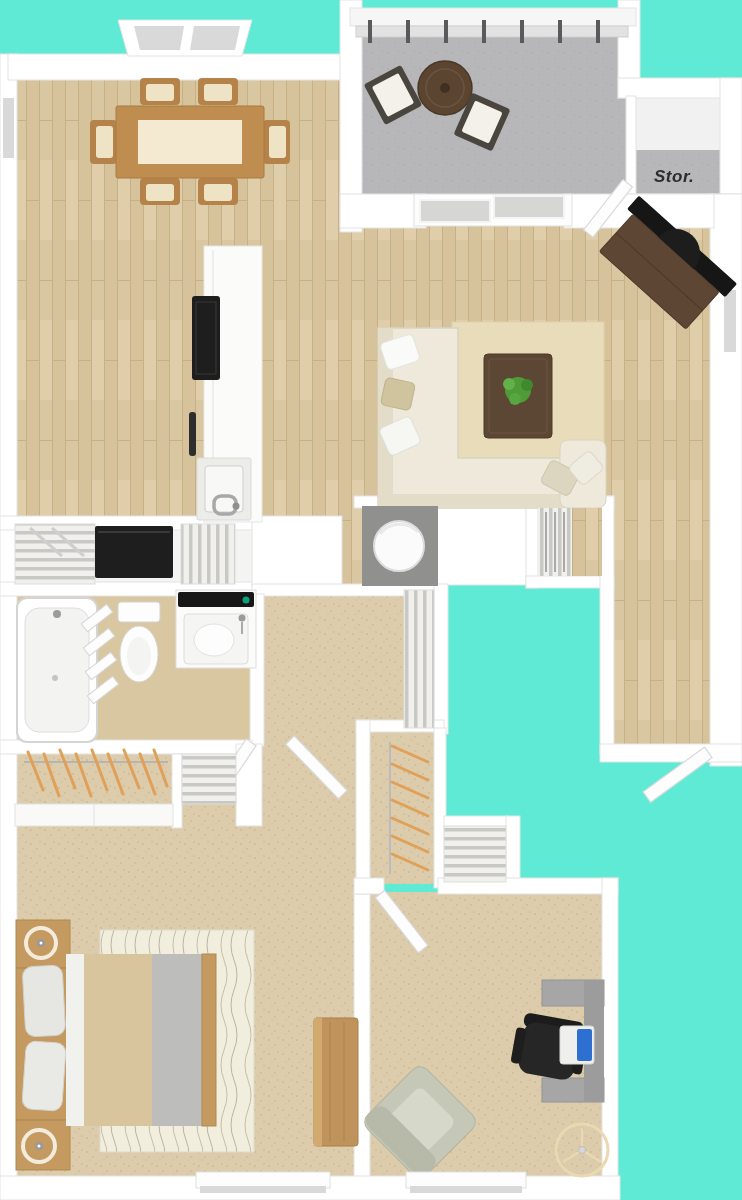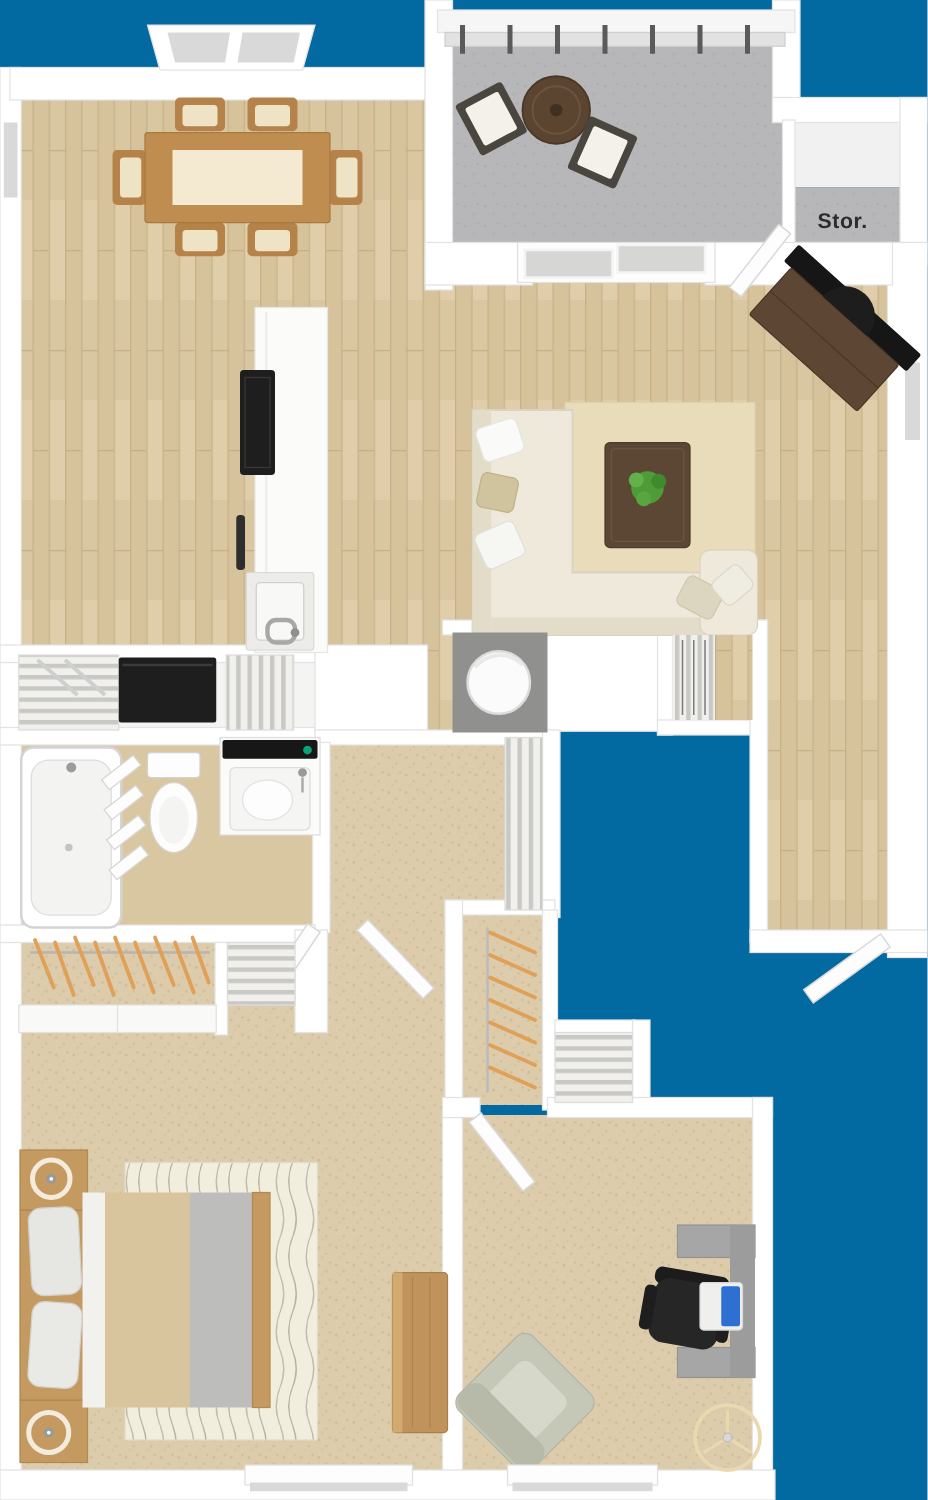--- a/index.html
+++ b/index.html
@@ -1,17 +1,17 @@
 <!DOCTYPE html>
 <html><head>
 <meta charset="utf-8">
 <style>
   html,body{margin:0;padding:0;background:#ffffff;}
-  .stage{position:relative;width:742px;height:1200px;background:#0369a1;overflow:hidden;
-         font-family:"Liberation Sans", sans-serif;}
+  .stage{position:relative;width:742px;height:1200px;background:#5eead4;overflow:hidden;
+         font-family:"Liberation Sans", sans-serif;font-style:italic;}
   svg{display:block;}
   .wall{fill:#ffffff;stroke:#e3e3e3;stroke-width:1;}
   .door{fill:#fdfdfd;stroke:#d9d9d9;stroke-width:1.2;}
   .glass{fill:#d9d9d9;stroke:none;}
   .stor-label{font-family:"Liberation Sans", sans-serif;font-size:17px;font-weight:bold;
               fill:#2c2c2c;letter-spacing:.5px;}
 </style>
 </head>
 <body>
 

